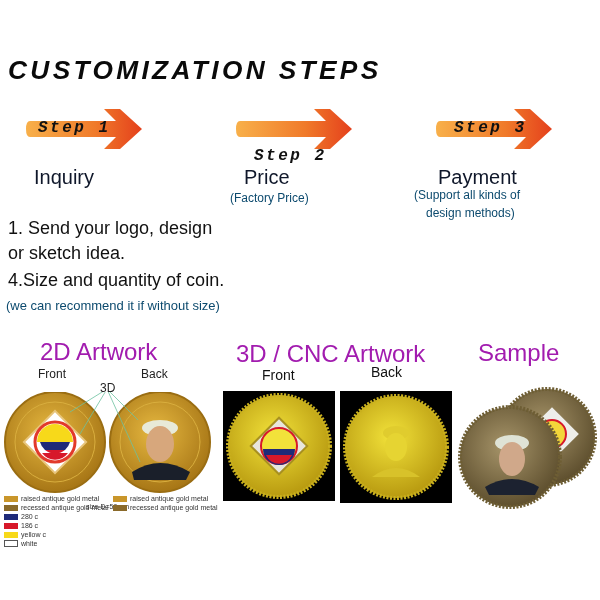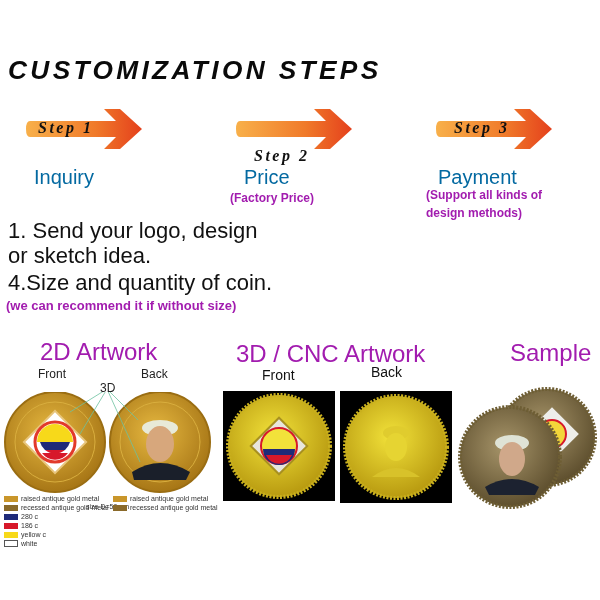--- a/index.html
+++ b/index.html
@@ -4,24 +4,24 @@
 <style>
   html, body { margin:0; padding:0; background:#ffffff; }
   body { width:600px; height:600px; position:relative; overflow:hidden;
          font-family:"Liberation Sans", sans-serif; color:#111; }
   .abs { position:absolute; }
   .title { left:8px; top:56px; font-size:25px; font-weight:bold; font-style:italic;
            letter-spacing:3.2px; color:#0a0a0a; transform:scaleX(1.05); transform-origin:left; }
   .arrow { position:absolute; width:130px; height:42px; }
   .arrow svg { position:absolute; left:0; top:0; }
   .arrow .lbl { position:absolute; top:11px; font-weight:bold; font-style:italic;
-                font-size:16px; letter-spacing:2.5px; color:#111; font-family:Liberation Serif, serif; }
-  .stepname { font-size:20px; color:#0369a1; }
-  .red { color:#a21caf;font-weight:bold; }
-  .big { font-size:22px; color:#111; }
+                font-size:16px; letter-spacing:2.5px; color:#111; font-family:Liberation Mono, monospace; }
+  .stepname { font-size:20px; color:#0f172a; }
+  .red { color:#0c4a6e; }
+  .big { font-size:18px; color:#111; }
   .sect { font-size:24px; color:#a21caf; }
   .small { font-size:12px; color:#222; }
   .legend { font-size:7px; color:#333; line-height:9px; }
   .sw { display:inline-block; width:14px; height:6px; margin-right:3px; vertical-align:middle; }
   .legrow { height:9px; display:flex; align-items:center; }
   .darkbox { background:#000; }
 </style>
 </head>
 <body>
 
@@ -65,31 +65,31 @@
   <svg width="130" height="42" viewBox="0 0 130 42">
     <path d="M6 13 Q2 13 2 21 Q2 29 6 29 L92 29 L80 41 L96 41 L118 21 L96 1 L80 1 L92 13 Z" fill="url(#ag)"></path>
   </svg>
   <span class="lbl" style="left:20px;">Step 3</span>
 </div>
 
 <div class="abs stepname" style="left:34px;top:166px;">Inquiry</div>
 <div class="abs stepname" style="left:244px;top:166px;">Price</div>
 <div class="abs red" style="left:230px;top:191px;font-size:12px;">(Factory Price)</div>
 <div class="abs stepname" style="left:438px;top:166px;">Payment</div>
-<div class="abs red" style="left:426px;top:188px;font-size:12px;">(Support all kinds of</div>
+<div class="abs red" style="left:414px;top:188px;font-size:12px;">(Support all kinds of</div>
 <div class="abs red" style="left:426px;top:206px;font-size:12px;">design methods)</div>
 
 <div class="abs big" style="left:8px;top:218px;">1. Send your logo, design</div>
 <div class="abs big" style="left:8px;top:243px;">or sketch idea.</div>
 <div class="abs big" style="left:8px;top:270px;">4.Size and quantity of coin.</div>
 <div class="abs red" style="left:6px;top:298px;font-size:13px;">(we can recommend it if without size)</div>
 
 <div class="abs sect" style="left:40px;top:338px;">2D Artwork</div>
 <div class="abs sect" style="left:236px;top:340px;">3D / CNC Artwork</div>
-<div class="abs sect" style="left:478px;top:339px;margin-left:32px;">Sample</div>
+<div class="abs sect" style="left:478px;top:339px;">Sample</div>
 
 <div class="abs small" style="left:38px;top:367px;">Front</div>
 <div class="abs small" style="left:141px;top:367px;">Back</div>
 <div class="abs small" style="left:100px;top:381px;">3D</div>
 
 <svg class="abs" style="left:0;top:392px;" width="220" height="110">
   <circle cx="55" cy="50" r="50" fill="url(#goldg)" stroke="#9a6d12" stroke-width="2"></circle>
   <circle cx="55" cy="50" r="40" fill="none" stroke="#d9ae3e" stroke-width="1"></circle>
   <rect x="33" y="28" width="44" height="44" transform="rotate(45 55 50)" fill="#ffffff" stroke="#e8c57a" stroke-width="2"></rect>
   <circle cx="55" cy="50" r="20" fill="#ffffff" stroke="#e23a2a" stroke-width="3"></circle>

